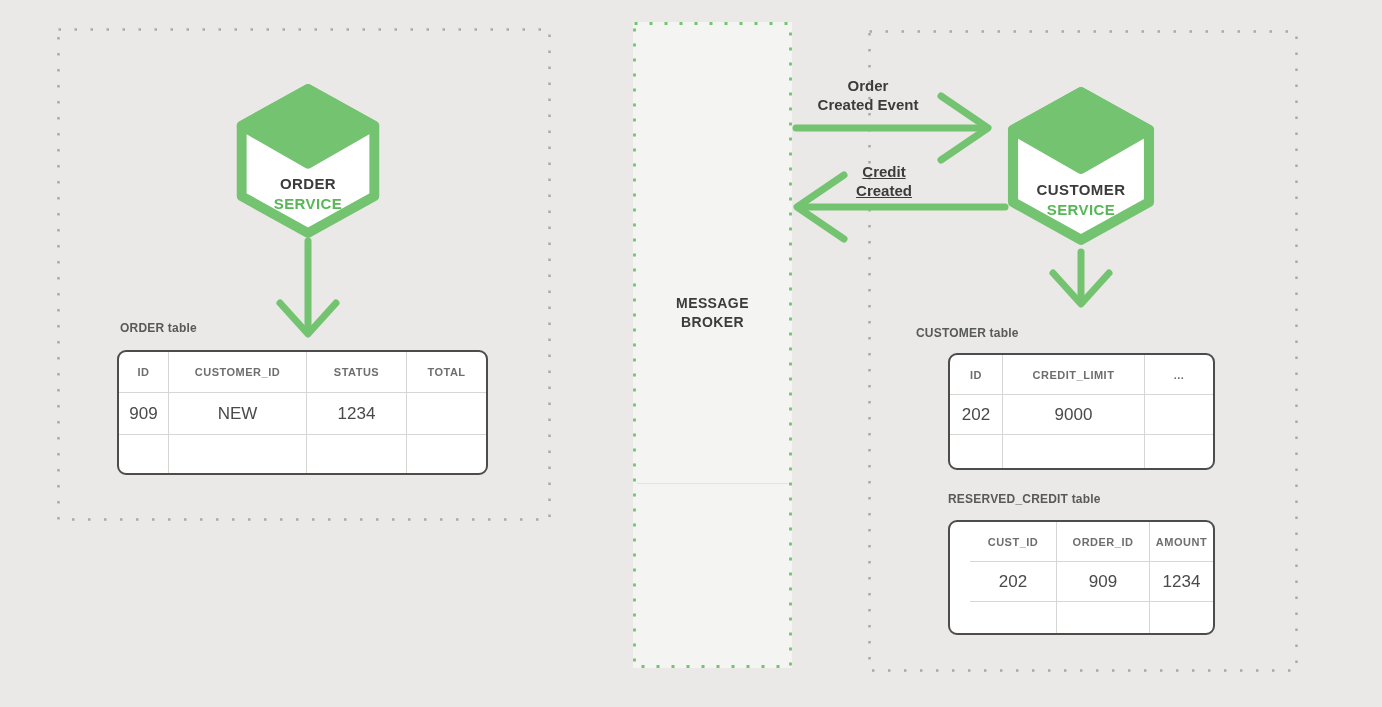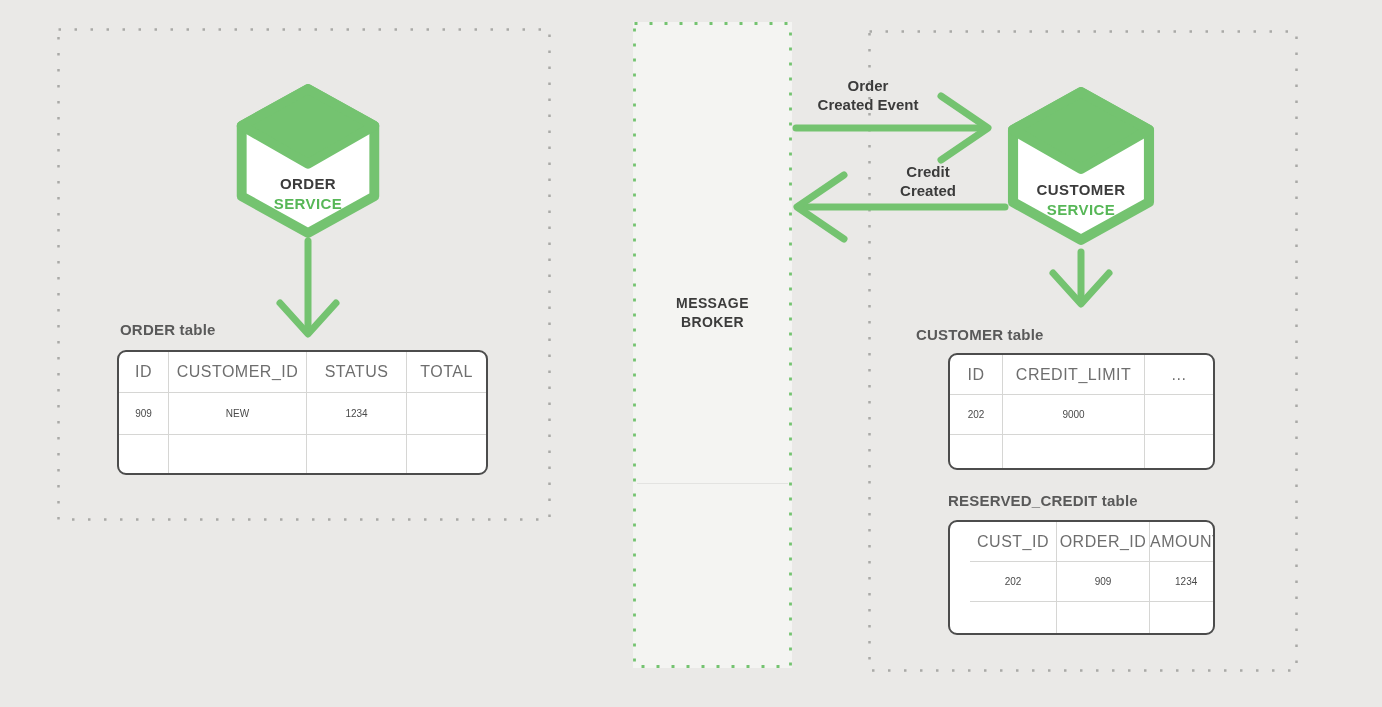--- a/index.html
+++ b/index.html
@@ -58,47 +58,47 @@
     position: absolute;
     text-align: center;
     font-size: 15px;
     font-weight: bold;
     color: #3b3b3b;
     line-height: 19px;
   }
   .flow-label span { display: block; }
   .table-label {
     position: absolute;
-    font-size: 15px;
+    font-size: 12px;
     font-weight: bold;
     color: #595959;
     letter-spacing: 0.2px;
   }
   .dbtable {
     position: absolute;
     display: grid;
     background: #ffffff;
     border: 2.5px solid #4c4c4c;
     border-radius: 9px;
     overflow: hidden;
     box-sizing: border-box;
   }
   .dbtable .cell {
     display: flex;
     align-items: center;
     justify-content: center;
     border-right: 1px solid #d6d6d4;
     border-bottom: 1px solid #d6d6d4;
-    font-size: 10px;
+    font-size: 17px;
     color: #4a4a4a;
     box-sizing: border-box;
   }
   .dbtable .cell.th {
-    font-size: 16px;
-    font-weight: normal;
+    font-size: 11px;
+    font-weight: bold;
     color: #6e6e6e;
     letter-spacing: 0.5px;
   }
   .dbtable.cols4 .cell:nth-child(4n) { border-right: none; }
   .dbtable.cols4 .cell:nth-child(n+9) { border-bottom: none; }
   .dbtable.cols3 .cell:nth-child(3n) { border-right: none; }
   .dbtable.cols3 .cell:nth-child(n+7) { border-bottom: none; }
   #order-table {
     left: 117px; top: 350px;
     width: 371px; height: 125px;
@@ -189,21 +189,21 @@
     <g stroke="#74c370" stroke-width="7" fill="none" stroke-linecap="round" stroke-linejoin="round">
       <line x1="1005" y1="207" x2="805" y2="207"></line>
       <polyline points="844,175 797,207 844,239"></polyline>
     </g>
   </svg>
 
   <div class="flow-label" style="left:748px; top:76px; width:240px;">
     <span>Order</span>
     <span>Created Event</span>
   </div>
-  <div class="flow-label" style="left:808px; top:162px; width:240px;">
+  <div class="flow-label" style="left:764px; top:162px; width:240px;text-decoration:underline;">
     <span>Credit</span>
     <span>Created</span>
   </div>
 
   <div class="table-label" style="left:120px; top:321px;">ORDER table</div>
   <div class="dbtable cols4" id="order-table">
     <div class="cell th">ID</div>
     <div class="cell th">CUSTOMER_ID</div>
     <div class="cell th">STATUS</div>
     <div class="cell th">TOTAL</div>

